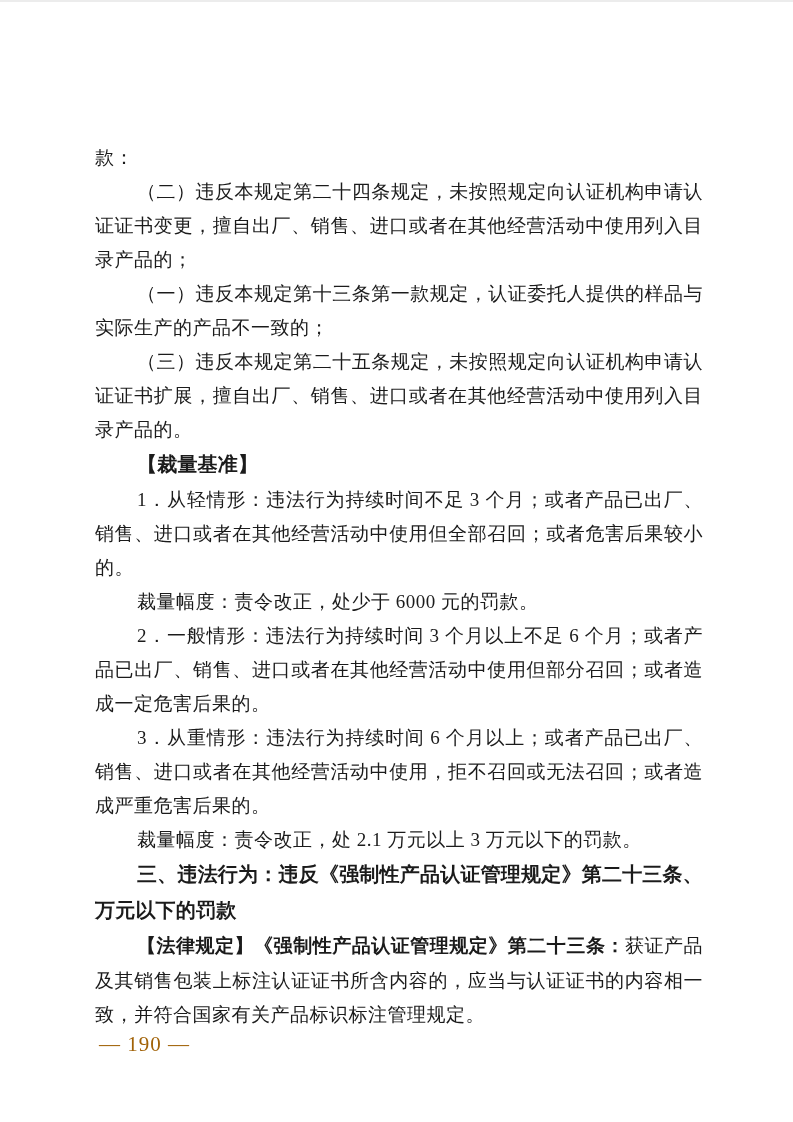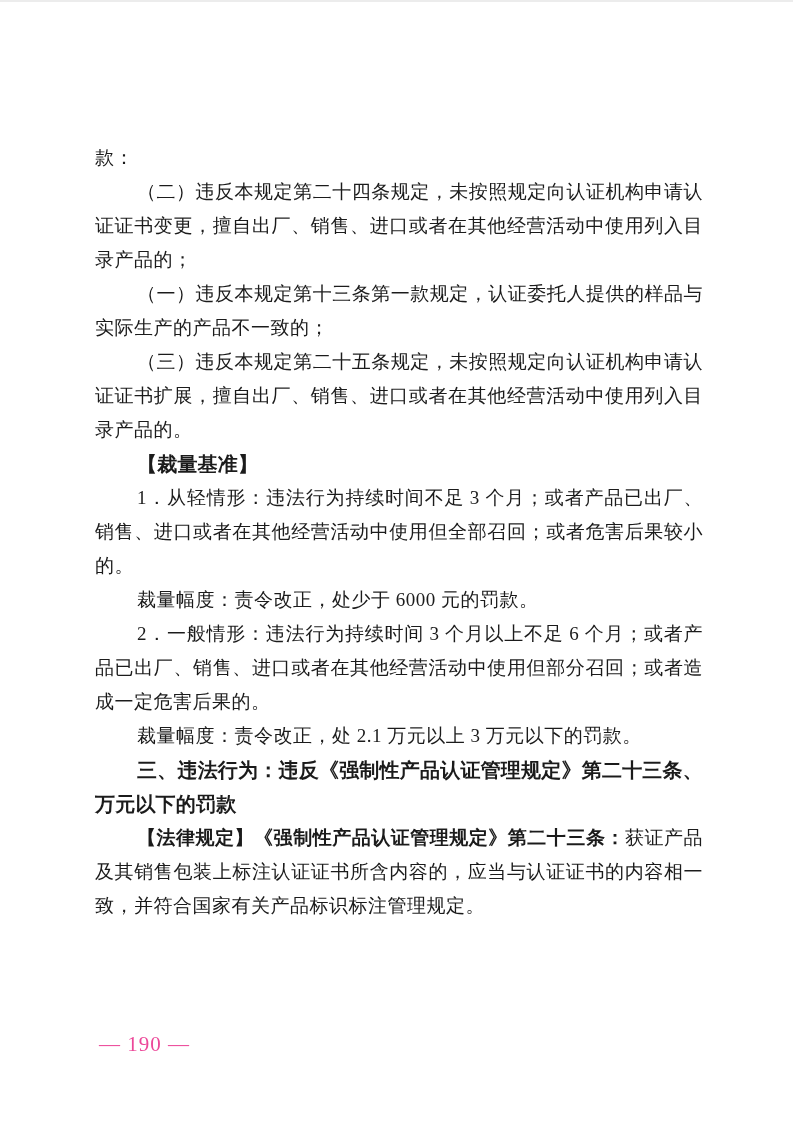--- a/index.html
+++ b/index.html
@@ -37,45 +37,46 @@
     text-indent: 42px;
   }
   p.para.heading {
     font-weight: bold;
     font-family: "Liberation Sans", "DejaVu Sans", sans-serif;
     font-size: 20px;
     letter-spacing: 0.2px;
   }
   .bold-run {
     font-weight: bold;
-    font-family: Liberation Sans, sans-serif;
+    font-family: Liberation Mono, monospace;
   }
   .footer {
     position: absolute;
     left: 99px;
     top: 1028px;
     font-size: 21px;
     line-height: 28px;
     letter-spacing: 1px;
-    color: #ec4899;
+    color: #a16207;
     font-family: "Liberation Serif", "DejaVu Serif", serif;
   }
 </style>
 </head>
 <body>
 
 <div class="page">
   <div class="content" id="doc-content">
 
   <p class="para"><span class="normal-run">款：</span></p>
       <p class="para indent"><span class="normal-run">（二）违反本规定第二十四条规定，未按照规定向认证机构申请认证证书变更，擅自出厂、销售、进口或者在其他经营活动中使用列入目录产品的；</span></p>
       <p class="para indent"><span class="normal-run">（一）违反本规定第十三条第一款规定，认证委托人提供的样品与实际生产的产品不一致的；</span></p>
       <p class="para indent"><span class="normal-run">（三）违反本规定第二十五条规定，未按照规定向认证机构申请认证证书扩展，擅自出厂、销售、进口或者在其他经营活动中使用列入目录产品的。</span></p>
       <p class="para indent heading"><span class="bold-run">【裁量基准】</span></p>
       <p class="para indent"><span class="normal-run">1．从轻情形：违法行为持续时间不足 3 个月；或者产品已出厂、销售、进口或者在其他经营活动中使用但全部召回；或者危害后果较小的。</span></p>
       <p class="para indent"><span class="normal-run">裁量幅度：责令改正，处少于 6000 元的罚款。</span></p>
       <p class="para indent"><span class="normal-run">2．一般情形：违法行为持续时间 3 个月以上不足 6 个月；或者产品已出厂、销售、进口或者在其他经营活动中使用但部分召回；或者造成一定危害后果的。</span></p>
+      <p class="para indent"><span class="normal-run">3．从重情形：违法行为持续时间 6 个月以上；或者产品已出厂、销售、进口或者在其他经营活动中使用，拒不召回或无法召回；或者造成严重危害后果的。</span></p>
       <p class="para indent"><span class="normal-run">裁量幅度：责令改正，处 2.1 万元以上 3 万元以下的罚款。</span></p>
       <p class="para indent heading"><span class="bold-run">三、违法行为：违反《强制性产品认证管理规定》第二十三条、万元以下的罚款</span></p>
       <p class="para indent"><span class="bold-run">【法律规定】《强制性产品认证管理规定》第二十三条：</span><span class="normal-run">获证产品及其销售包装上标注认证证书所含内容的，应当与认证证书的内容相一致，并符合国家有关产品标识标注管理规定。</span></p>
     </div>
   <div class="footer">— 190 —</div>
 </div>
 
 </body></html>

